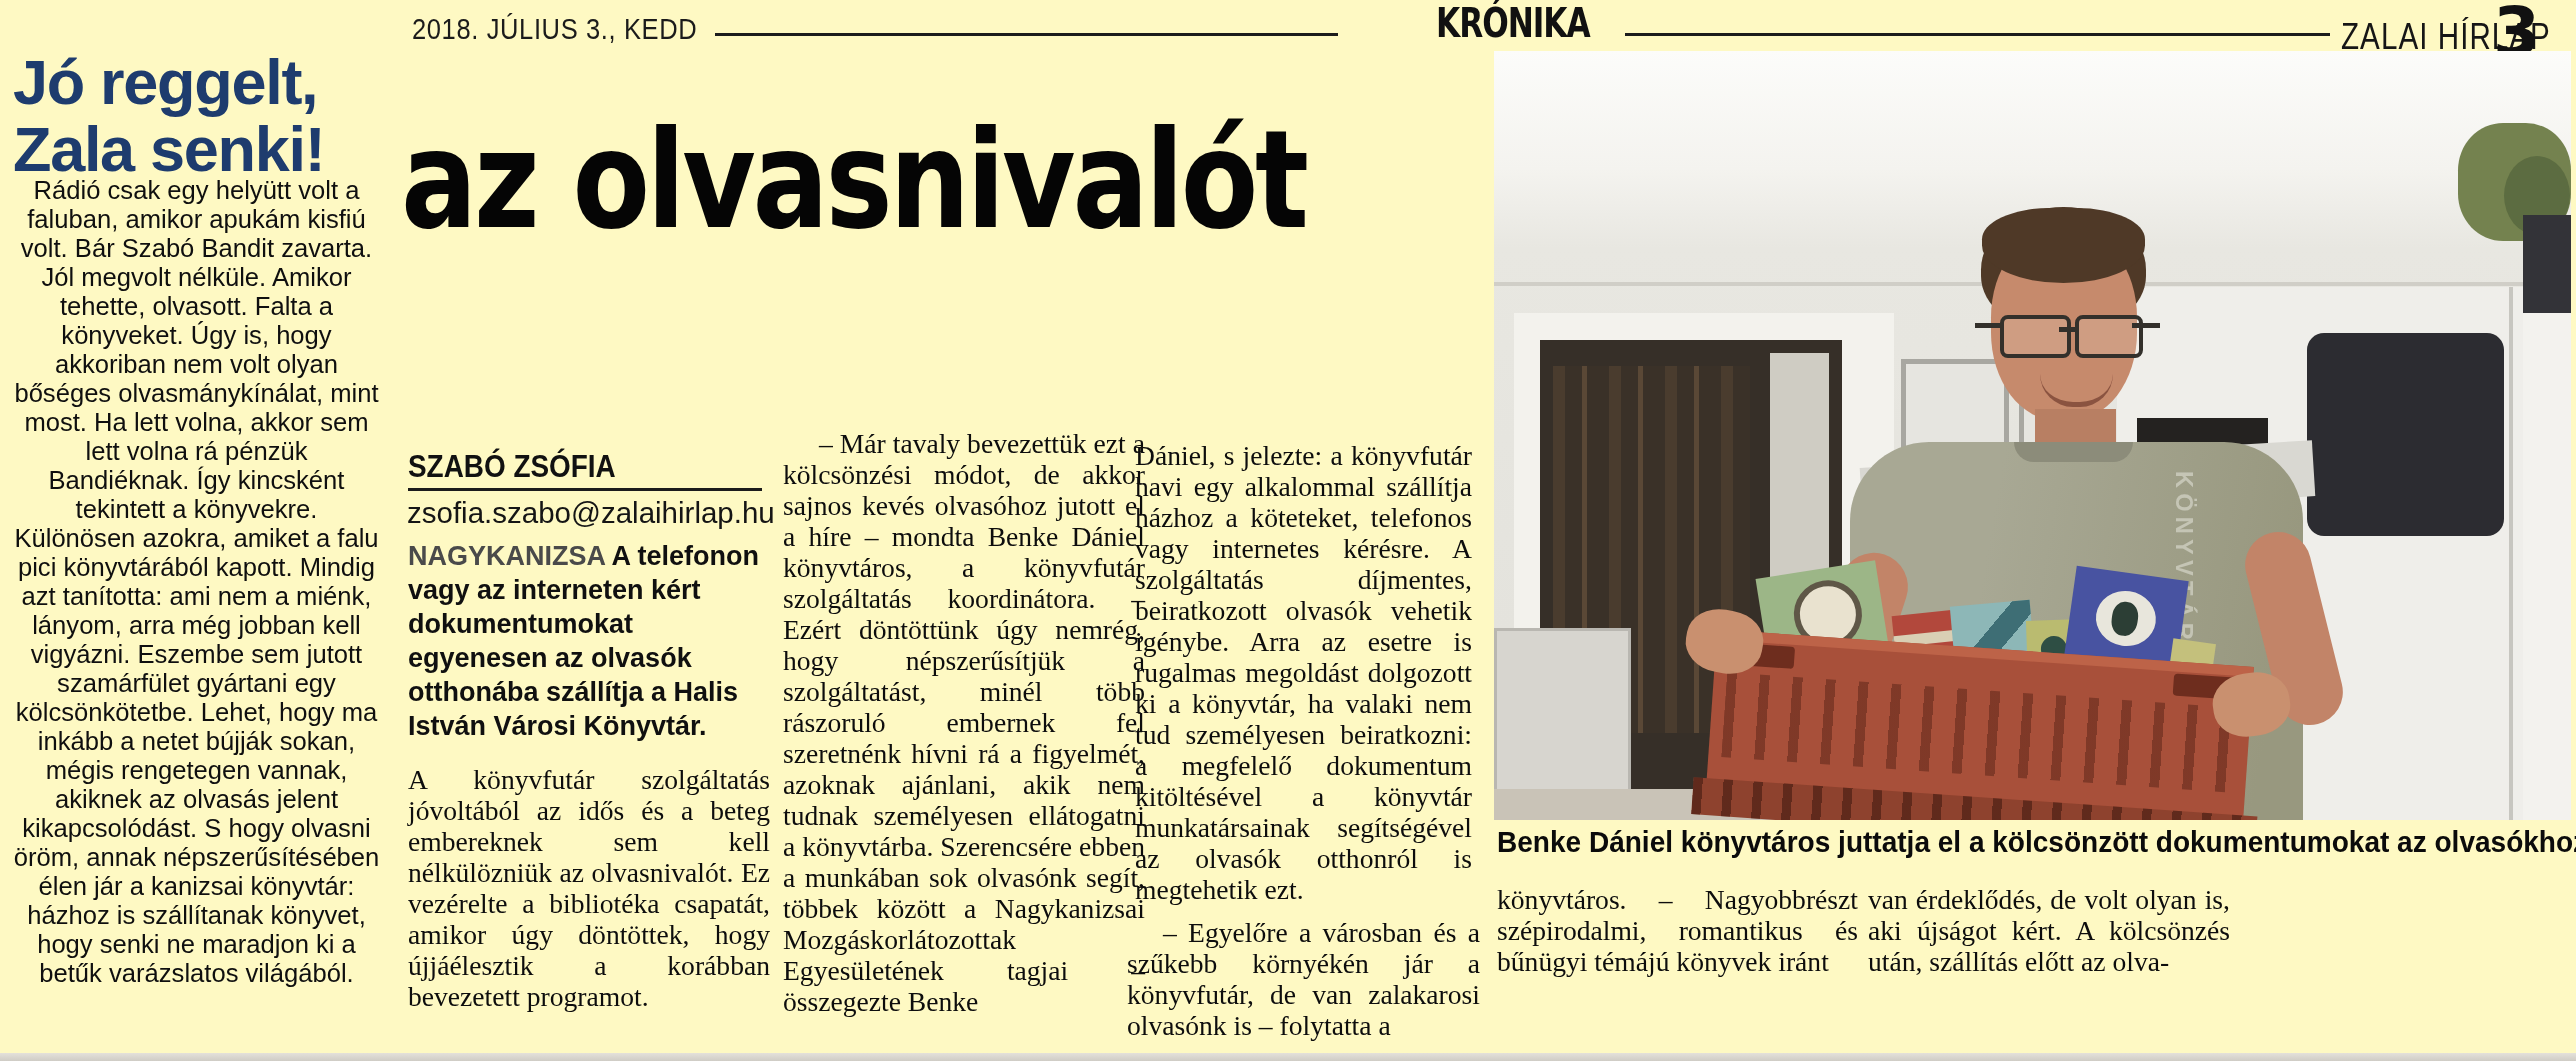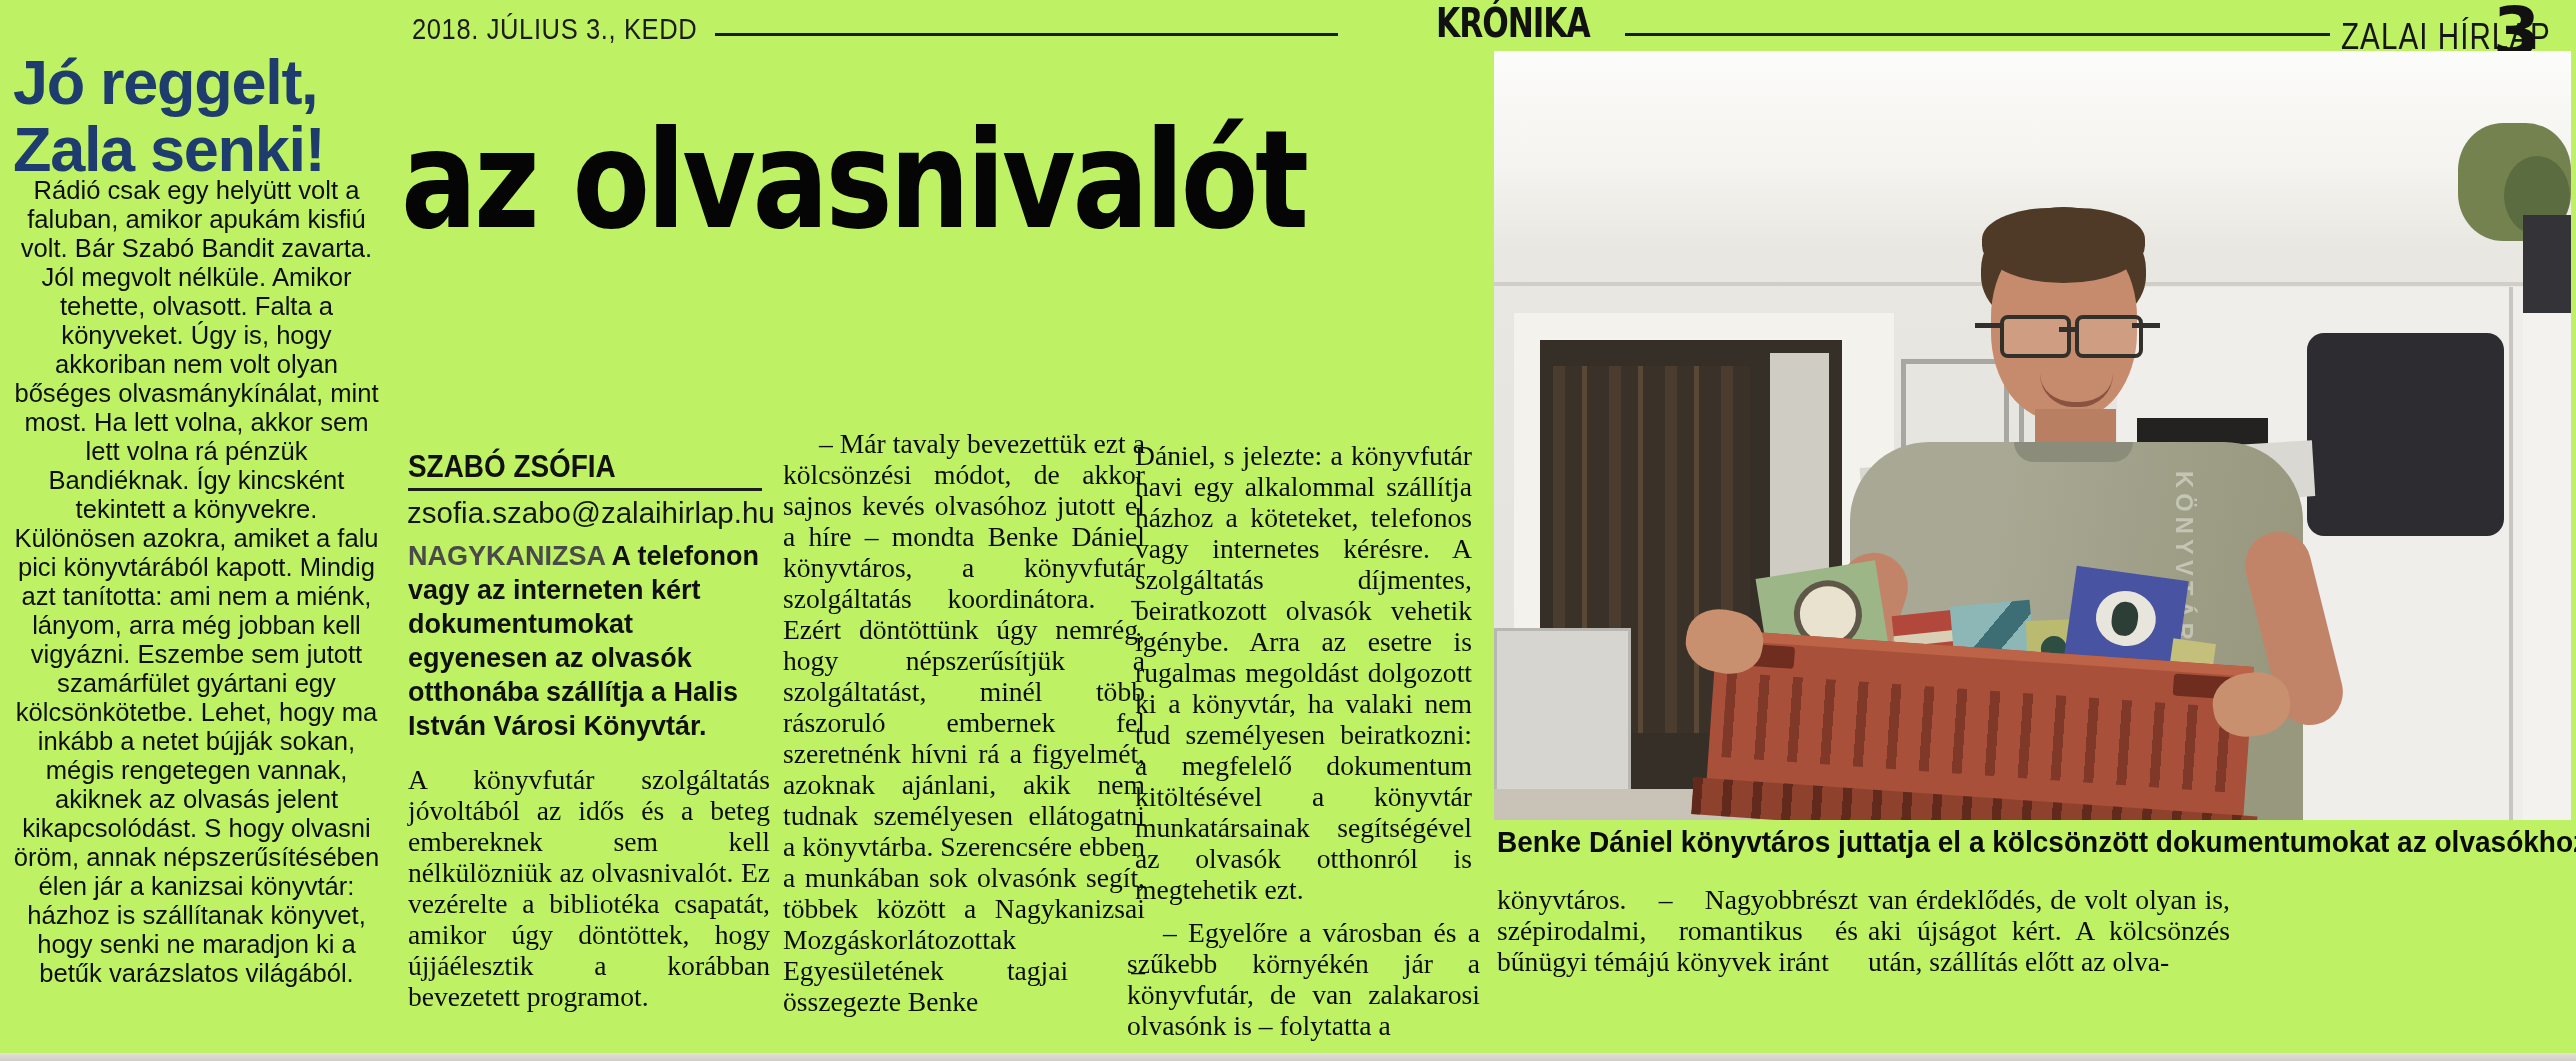--- a/index.html
+++ b/index.html
@@ -1,16 +1,16 @@
 <!DOCTYPE html>
 <html lang="hu" style="font-size:10.5px"><head>
 <meta charset="utf-8">
 <style>
   html,body{margin:0;padding:0;background:#888;}
-  .page{position:relative;width:2576px;height:1061px;background:#bef264;overflow:hidden;
+  .page{position:relative;width:2576px;height:1061px;background:#fef9c3;overflow:hidden;
         font-family:"Liberation Sans",sans-serif;color:#111;}
   .abs{position:absolute;}
   .nowrap{white-space:nowrap;}
   .condense{transform-origin:0 0;display:inline-block;}
   
   .date{left:412px;top:13px;font-size:29px;letter-spacing:0.7px;color:#1b1b1b;}
   .hrule{background:#1c1c1c;height:3.3px;}
   .kronika{left:1436px;top:0px;font-size:40px;font-weight:bold;font-family:"DejaVu Sans",sans-serif;letter-spacing:-1.3px;}
   .brand{left:2341px;top:15.7px;font-size:37px;letter-spacing:1.3px;color:#161616;}
   .pagenum{left:2493px;top:-7.9px;font-size:68px;font-weight:bold;font-family:"DejaVu Sans",sans-serif;}

